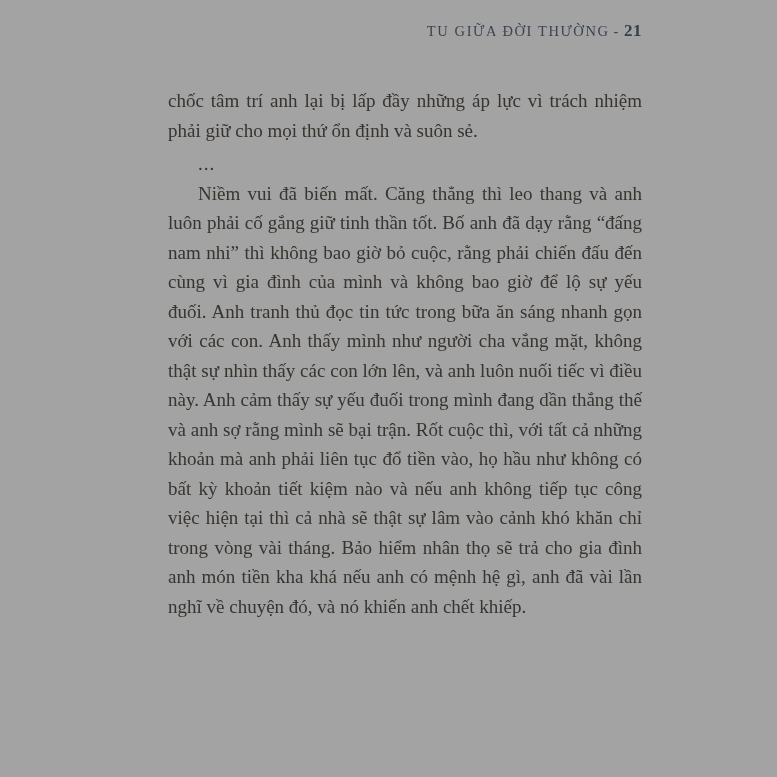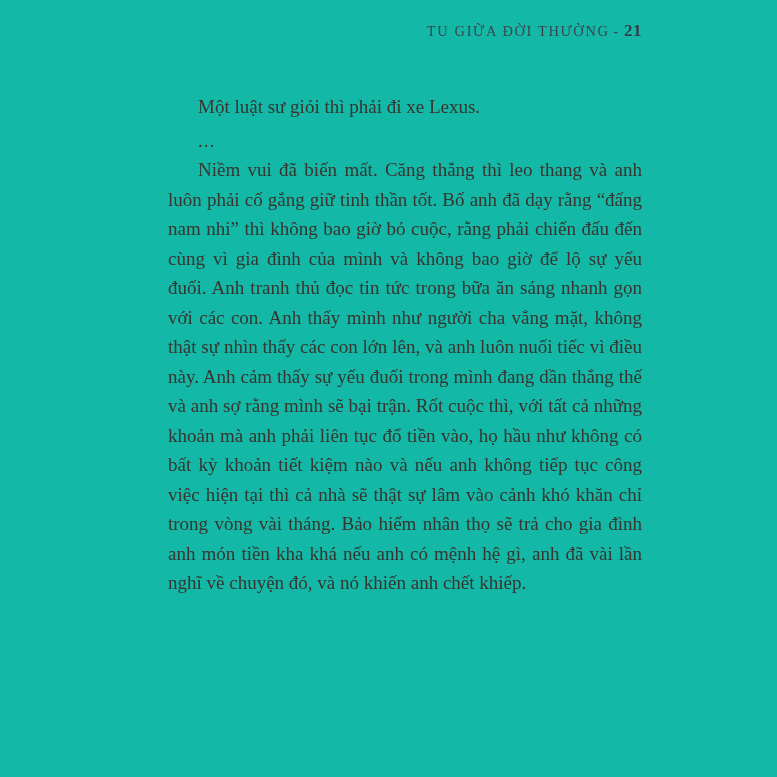--- a/index.html
+++ b/index.html
@@ -10,21 +10,21 @@
   body {
     width: 777px;
     height: 777px;
     position: relative;
     font-family: "Liberation Serif", "DejaVu Serif", serif;
     overflow: hidden;
   }
   .page {
     position: absolute;
     inset: 0;
-    background: #14b8a6;
+    background: #a3a3a3;
   }
   .running-head {
     position: absolute;
     top: 21px;
     left: 168px;
     width: 474px;
     text-align: right;
     color: #3b4450;
     font-size: 14.5px;
     letter-spacing: 1.6px;
@@ -67,18 +67,18 @@
 </head>
 <body>
 
 <div class="page">
 
   <div class="running-head">
     <span>TU GIỮA ĐỜI THƯỜNG</span><span class="sep">-</span><span class="page-num">21</span>
   </div>
 
   <div class="body-text">
-    <p class="spaced">Một luật sư giỏi thì phải đi xe Lexus.</p>
+    <p class="no-indent">chốc tâm trí anh lại bị lấp đầy những áp lực vì trách nhiệm phải giữ cho mọi thứ ổn định và suôn sẻ.</p>
     <p class="ellipsis-line">...</p>
     <p>Niềm vui đã biến mất. Căng thẳng thì leo thang và anh luôn phải cố gắng giữ tinh thần tốt. Bố anh đã dạy rằng “đấng nam nhi” thì không bao giờ bỏ cuộc, rằng phải chiến đấu đến cùng vì gia đình của mình và không bao giờ để lộ sự yếu đuối. Anh tranh thủ đọc tin tức trong bữa ăn sáng nhanh gọn với các con. Anh thấy mình như người cha vắng mặt, không thật sự nhìn thấy các con lớn lên, và anh luôn nuối tiếc vì điều này. Anh cảm thấy sự yếu đuối trong mình đang dần thắng thế và anh sợ rằng mình sẽ bại trận. Rốt cuộc thì, với tất cả những khoản mà anh phải liên tục đổ tiền vào, họ hầu như không có bất kỳ khoản tiết kiệm nào và nếu anh không tiếp tục công việc hiện tại thì cả nhà sẽ thật sự lâm vào cảnh khó khăn chỉ trong vòng vài tháng. Bảo hiểm nhân thọ sẽ trả cho gia đình anh món tiền kha khá nếu anh có mệnh hệ gì, anh đã vài lần nghĩ về chuyện đó, và nó khiến anh chết khiếp.</p>
   </div>
 
 </div>
 
 </body></html>

